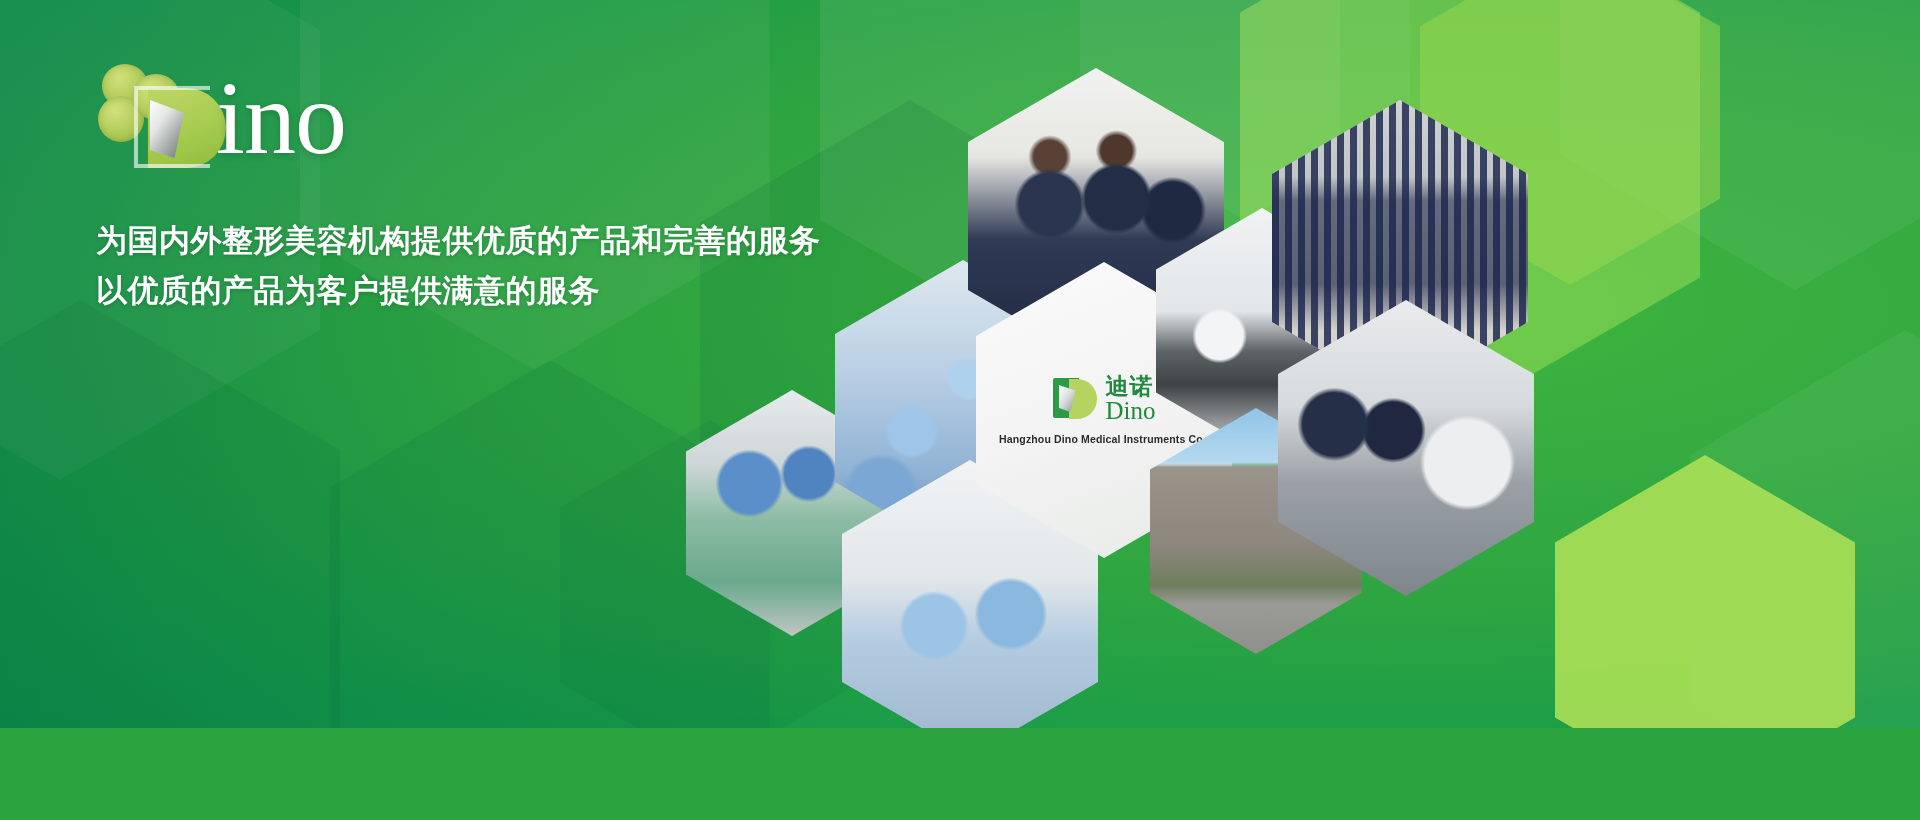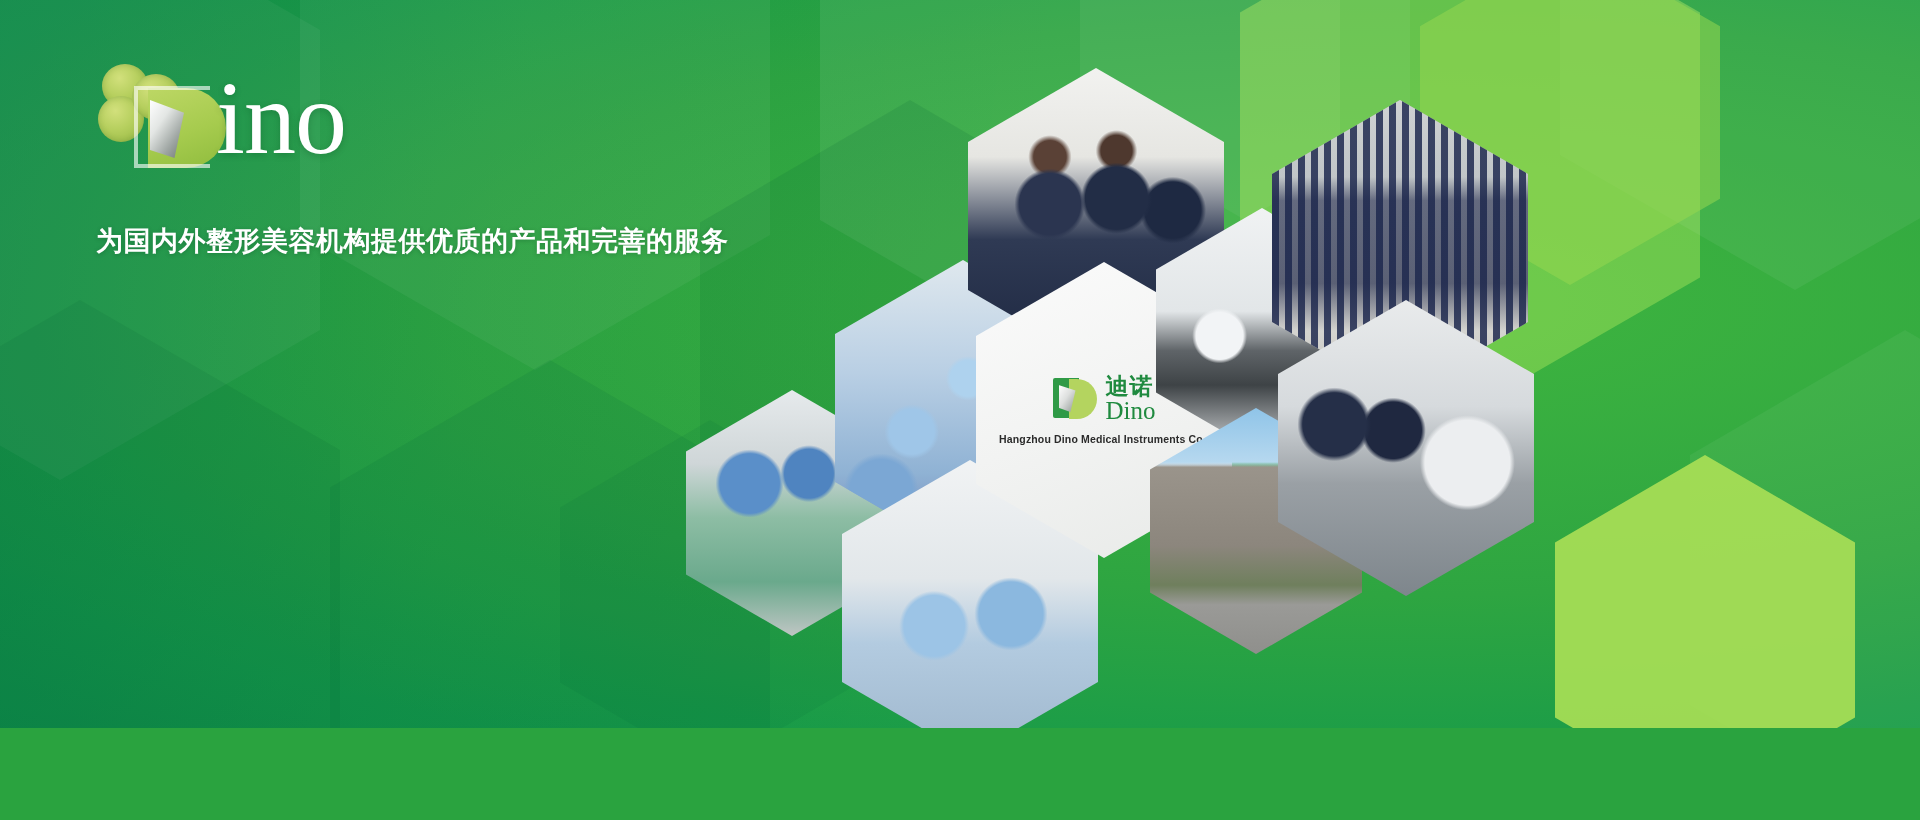--- a/index.html
+++ b/index.html
@@ -66,21 +66,21 @@
   .dpeel{position:absolute;left:54px;top:40px;width:34px;height:58px;
          background:linear-gradient(125deg,#ffffff 0%,#e3e6e4 35%,#9fa6a3 70%,#6d7572 100%);
          -webkit-clip-path:polygon(0% 0%,100% 22%,72% 100%,0% 86%);
          clip-path:polygon(0% 0%,100% 22%,72% 100%,0% 86%);}
   .logo-word{position:absolute;left:120px;top:6px;font-family:"Liberation Serif","DejaVu Serif",serif;
              font-size:104px;line-height:104px;color:#ffffff;letter-spacing:-1px;
              text-shadow:0 2px 6px rgba(0,60,25,.25);}
 
   .tagline{margin-top:46px;}
   .tag-line{
-    color:#ffffff;font-size:27px;line-height:50px;font-weight:700;
+    color:#ffffff;font-size:31px;line-height:50px;font-weight:700;
     letter-spacing:.5px;text-shadow:0 1px 4px rgba(0,60,25,.3);
     white-space:nowrap;
   }
 
   
   .cluster{position:absolute;left:660px;top:110px;width:1260px;height:570px;}
   .hexcell{position:absolute;width:212px;height:246px;
     -webkit-clip-path:polygon(50% 0%,100% 25%,100% 75%,50% 100%,0% 75%,0% 25%);
     clip-path:polygon(50% 0%,100% 25%,100% 75%,50% 100%,0% 75%,0% 25%);
     overflow:hidden;}
@@ -194,20 +194,21 @@
         <div class="leaf l3"></div>
         <div class="dbody"></div>
         <div class="dsquare"></div>
         <div class="dpeel"></div>
       </div>
       <div class="logo-word">ino</div>
     </div>
 
     <div class="tagline">
       <div class="tag-line">为国内外整形美容机构提供优质的产品和完善的服务</div>
+      <div class="tag-line">以优质的产品为客户提供满意的服务</div>
     </div>
   </div>
 
   <div class="cluster">
 
     <div class="hexcell" style="left:26px;top:280px;">
       <div class="art extractor"></div>
     </div>
 
     <div class="hexcell wide" style="left:175px;top:150px;">

